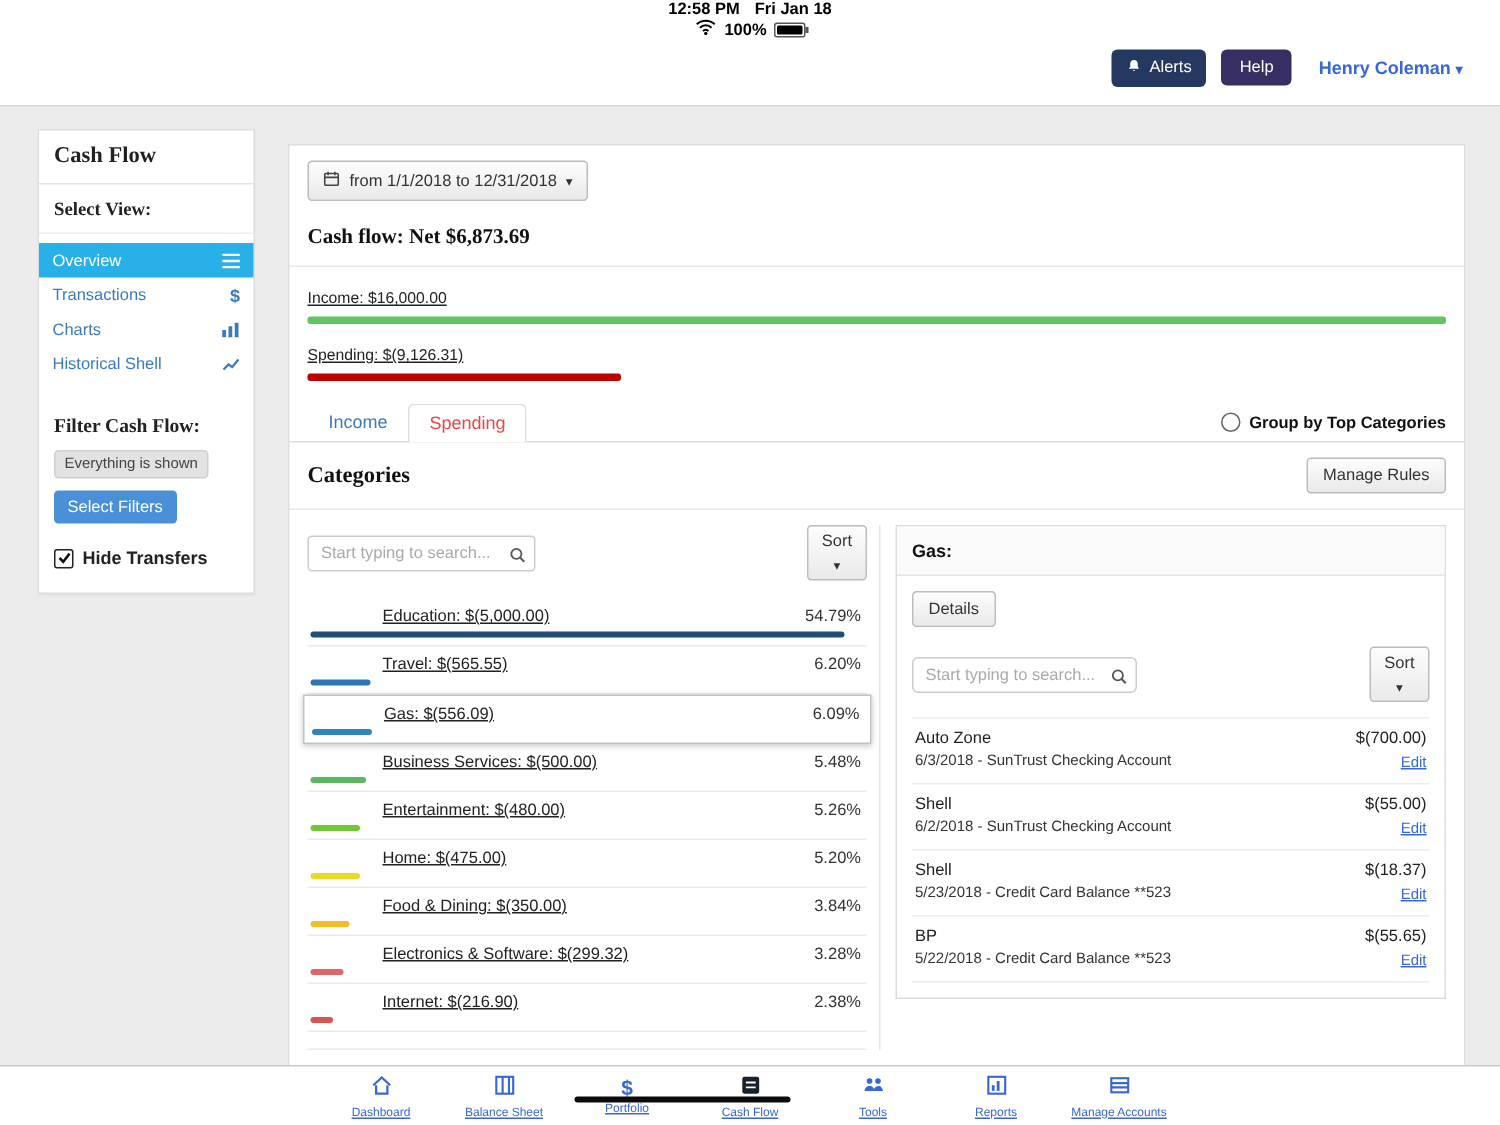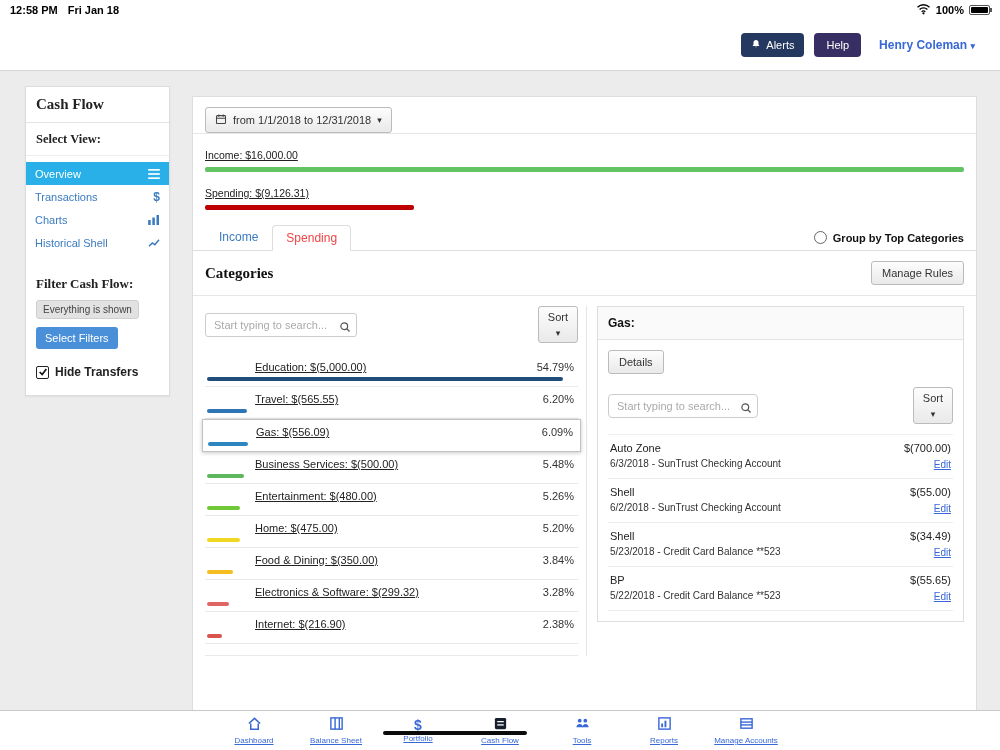--- a/index.html
+++ b/index.html
@@ -1,21 +1,21 @@
 <!DOCTYPE html>
 <html><head>
 <meta charset="utf-8">
 <style>
   * { margin:0; padding:0; box-sizing:border-box; }
   body { font-family:"Liberation Sans", sans-serif; background:#fff; }
   .screen { position:relative; width:1000px; height:750px; background:#fff; overflow:hidden; }
 
   
   .status-bar { height:20px; display:flex; justify-content:space-between; align-items:center;
-    padding:0 10px; font-size:11px; font-weight:700; color:#000; background:#fff; }
+    padding:0 10px; font-size:11px; font-weight:700; color:#000; background:#fff;flex-direction:column; }
   .status-left { display:flex; gap:10px; }
   .status-right { display:flex; align-items:center; gap:5px; font-weight:600; }
   .batt { position:relative; width:21px; height:10px; border:1px solid #555; border-radius:2px; display:inline-block; }
   .batt-fill { position:absolute; top:1px; left:1px; right:1px; bottom:1px; background:#000; border-radius:1px; }
   .batt:after { content:""; position:absolute; right:-3px; top:2px; width:2px; height:4px; background:#555; }
 
   
   .app-header { height:50px; background:#fff; display:flex; justify-content:flex-end; align-items:center;
     gap:10px; padding-right:25px; }
   .btn-alerts { background:#253860; color:#fff; font-size:11px; border:none; border-radius:4px;
@@ -220,20 +220,21 @@
               <rect x="2" y="3.5" width="12" height="10.5" rx="1" fill="none" stroke="#444" stroke-width="1.4"></rect>
               <line x1="2" y1="7" x2="14" y2="7" stroke="#444" stroke-width="1.4"></line>
               <line x1="5" y1="2" x2="5" y2="5" stroke="#444" stroke-width="1.4"></line>
               <line x1="11" y1="2" x2="11" y2="5" stroke="#444" stroke-width="1.4"></line>
             </svg>
         </span>
         <span>from 1/1/2018 to 12/31/2018</span>
         <span class="caret">▾</span>
       </button>
 
+      <div class="net-heading">Cash flow: Net $6,873.69</div>
       <div class="divider"></div>
 
       <div class="flow-row">
         <span class="flow-label">Income: $16,000.00</span>
         <div class="flow-bar income-bar"></div>
       </div>
       <div class="flow-row">
         <span class="flow-label">Spending: $(9,126.31)</span>
         <div class="flow-bar spend-bar"></div>
       </div>
@@ -397,21 +398,21 @@
                     <a class="txn-edit" href="#">Edit</a>
                   </div>
                 </div>
 
                 <div class="txn">
                   <div class="txn-left">
                     <div class="txn-payee">Shell</div>
                     <div class="txn-meta">5/23/2018 - Credit Card Balance **523</div>
                   </div>
                   <div class="txn-right">
-                    <div class="txn-amount">$(34.49)</div>
+                    <div class="txn-amount">$(18.37)</div>
                     <a class="txn-edit" href="#">Edit</a>
                   </div>
                 </div>
 
                 <div class="txn">
                   <div class="txn-left">
                     <div class="txn-payee">BP</div>
                     <div class="txn-meta">5/22/2018 - Credit Card Balance **523</div>
                   </div>
                   <div class="txn-right">

